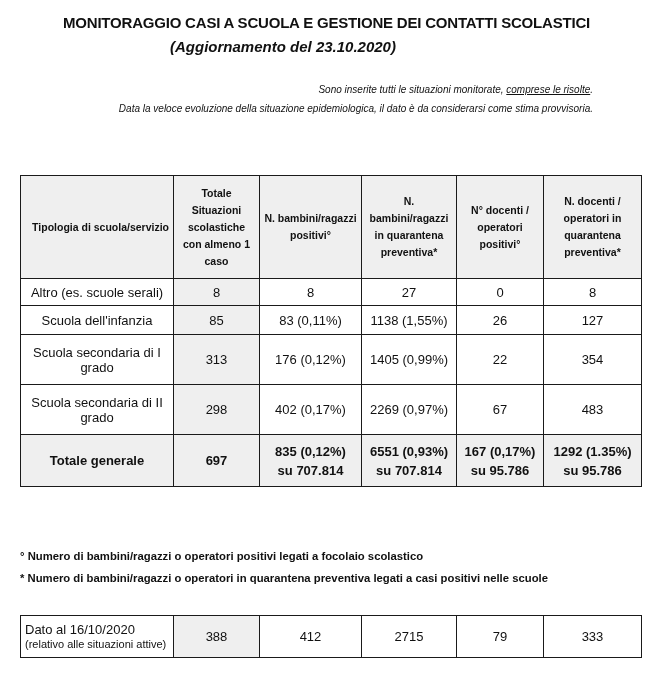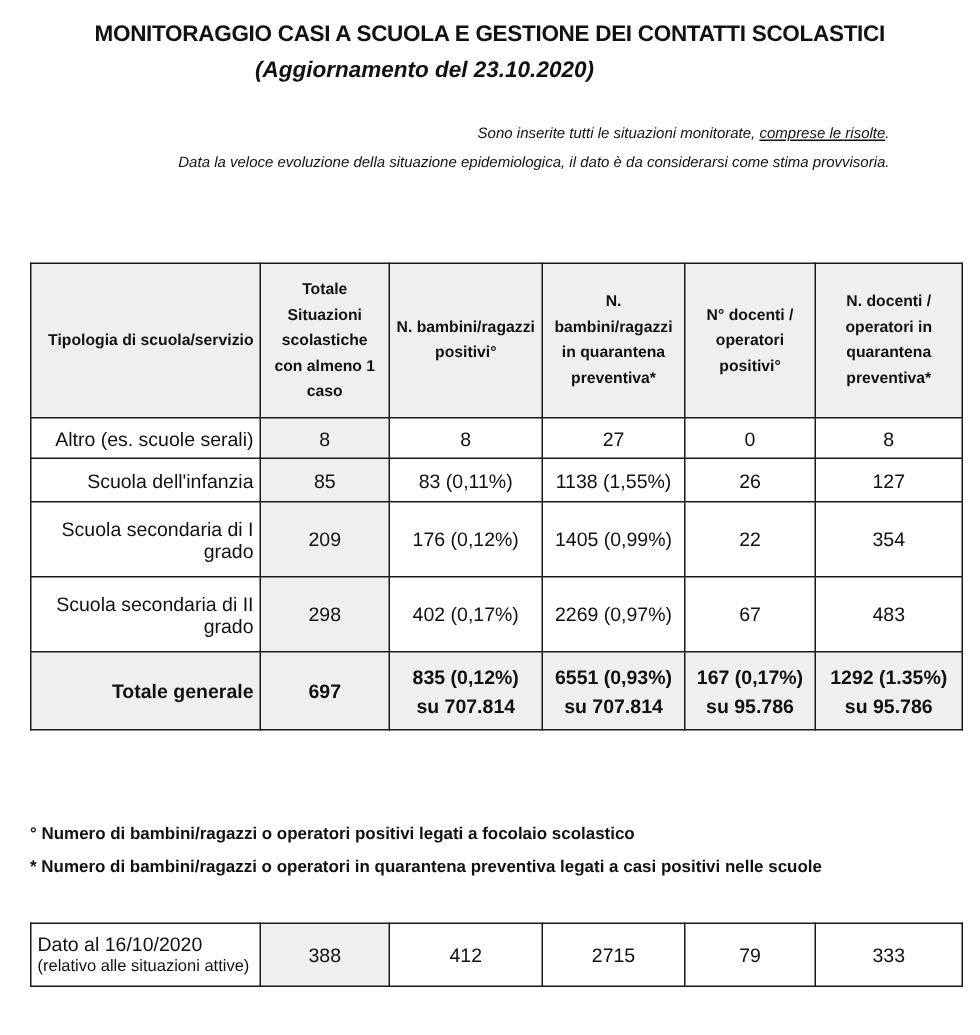--- a/index.html
+++ b/index.html
@@ -11,21 +11,21 @@
               font-weight: bold; font-style: italic; font-size: 15px; }
   .note { position: absolute; left: 60px; width: 533px; top: 80px; text-align: right;
           font-weight: normal; font-style: italic; font-size: 10px; line-height: 19px; }
   .note u { text-decoration: underline; }
   table { border-collapse: collapse; position: absolute; table-layout: fixed; }
   td, th { border: 1.5px solid #1a1a1a; padding: 0 4px; font-size: 13px; }
   .main { left: 20px; top: 175px; width: 621px; }
   .main th { background: #efefef; font-size: 10.5px; font-weight: bold; line-height: 17px; text-align: center; }
   .main th.first { text-align: right; margin-left: 10px; }
   .main td { text-align: center; }
-  .main td.first { text-align: right; }
+  .main td.first { text-align: center; }
   .main td.col1 { background: #efefef; }
   .main tr.total td { background: #efefef; font-weight: bold; line-height: 19px; }
   .footnote { position: absolute; left: 20px; font-weight: bold; font-size: 11.3px; }
   .fn1 { top: 550px; }
   .fn2 { top: 572px; }
   .prev { left: 20px; top: 615px; width: 621px; padding-left: 28px; }
   .prev td { text-align: center; height: 41px; }
   .prev td.first { text-align: left; line-height: 15px; }
   .prev td.col1 { background: #efefef; margin-left: 20px; }
   .small { font-size: 11px; display: block; }
@@ -71,21 +71,21 @@
     <tr style="height:29px">
       <td class="first">Scuola dell'infanzia</td>
       <td class="col1">85</td>
       <td>83 (0,11%)</td>
       <td>1138 (1,55%)</td>
       <td>26</td>
       <td>127</td>
     </tr>
     <tr style="height:50px">
       <td class="first">Scuola secondaria di I grado</td>
-      <td class="col1">209</td>
+      <td class="col1">313</td>
       <td>176 (0,12%)</td>
       <td>1405 (0,99%)</td>
       <td>22</td>
       <td>354</td>
     </tr>
     <tr style="height:50px">
       <td class="first">Scuola secondaria di II grado</td>
       <td class="col1">298</td>
       <td>402 (0,17%)</td>
       <td>2269 (0,97%)</td>

